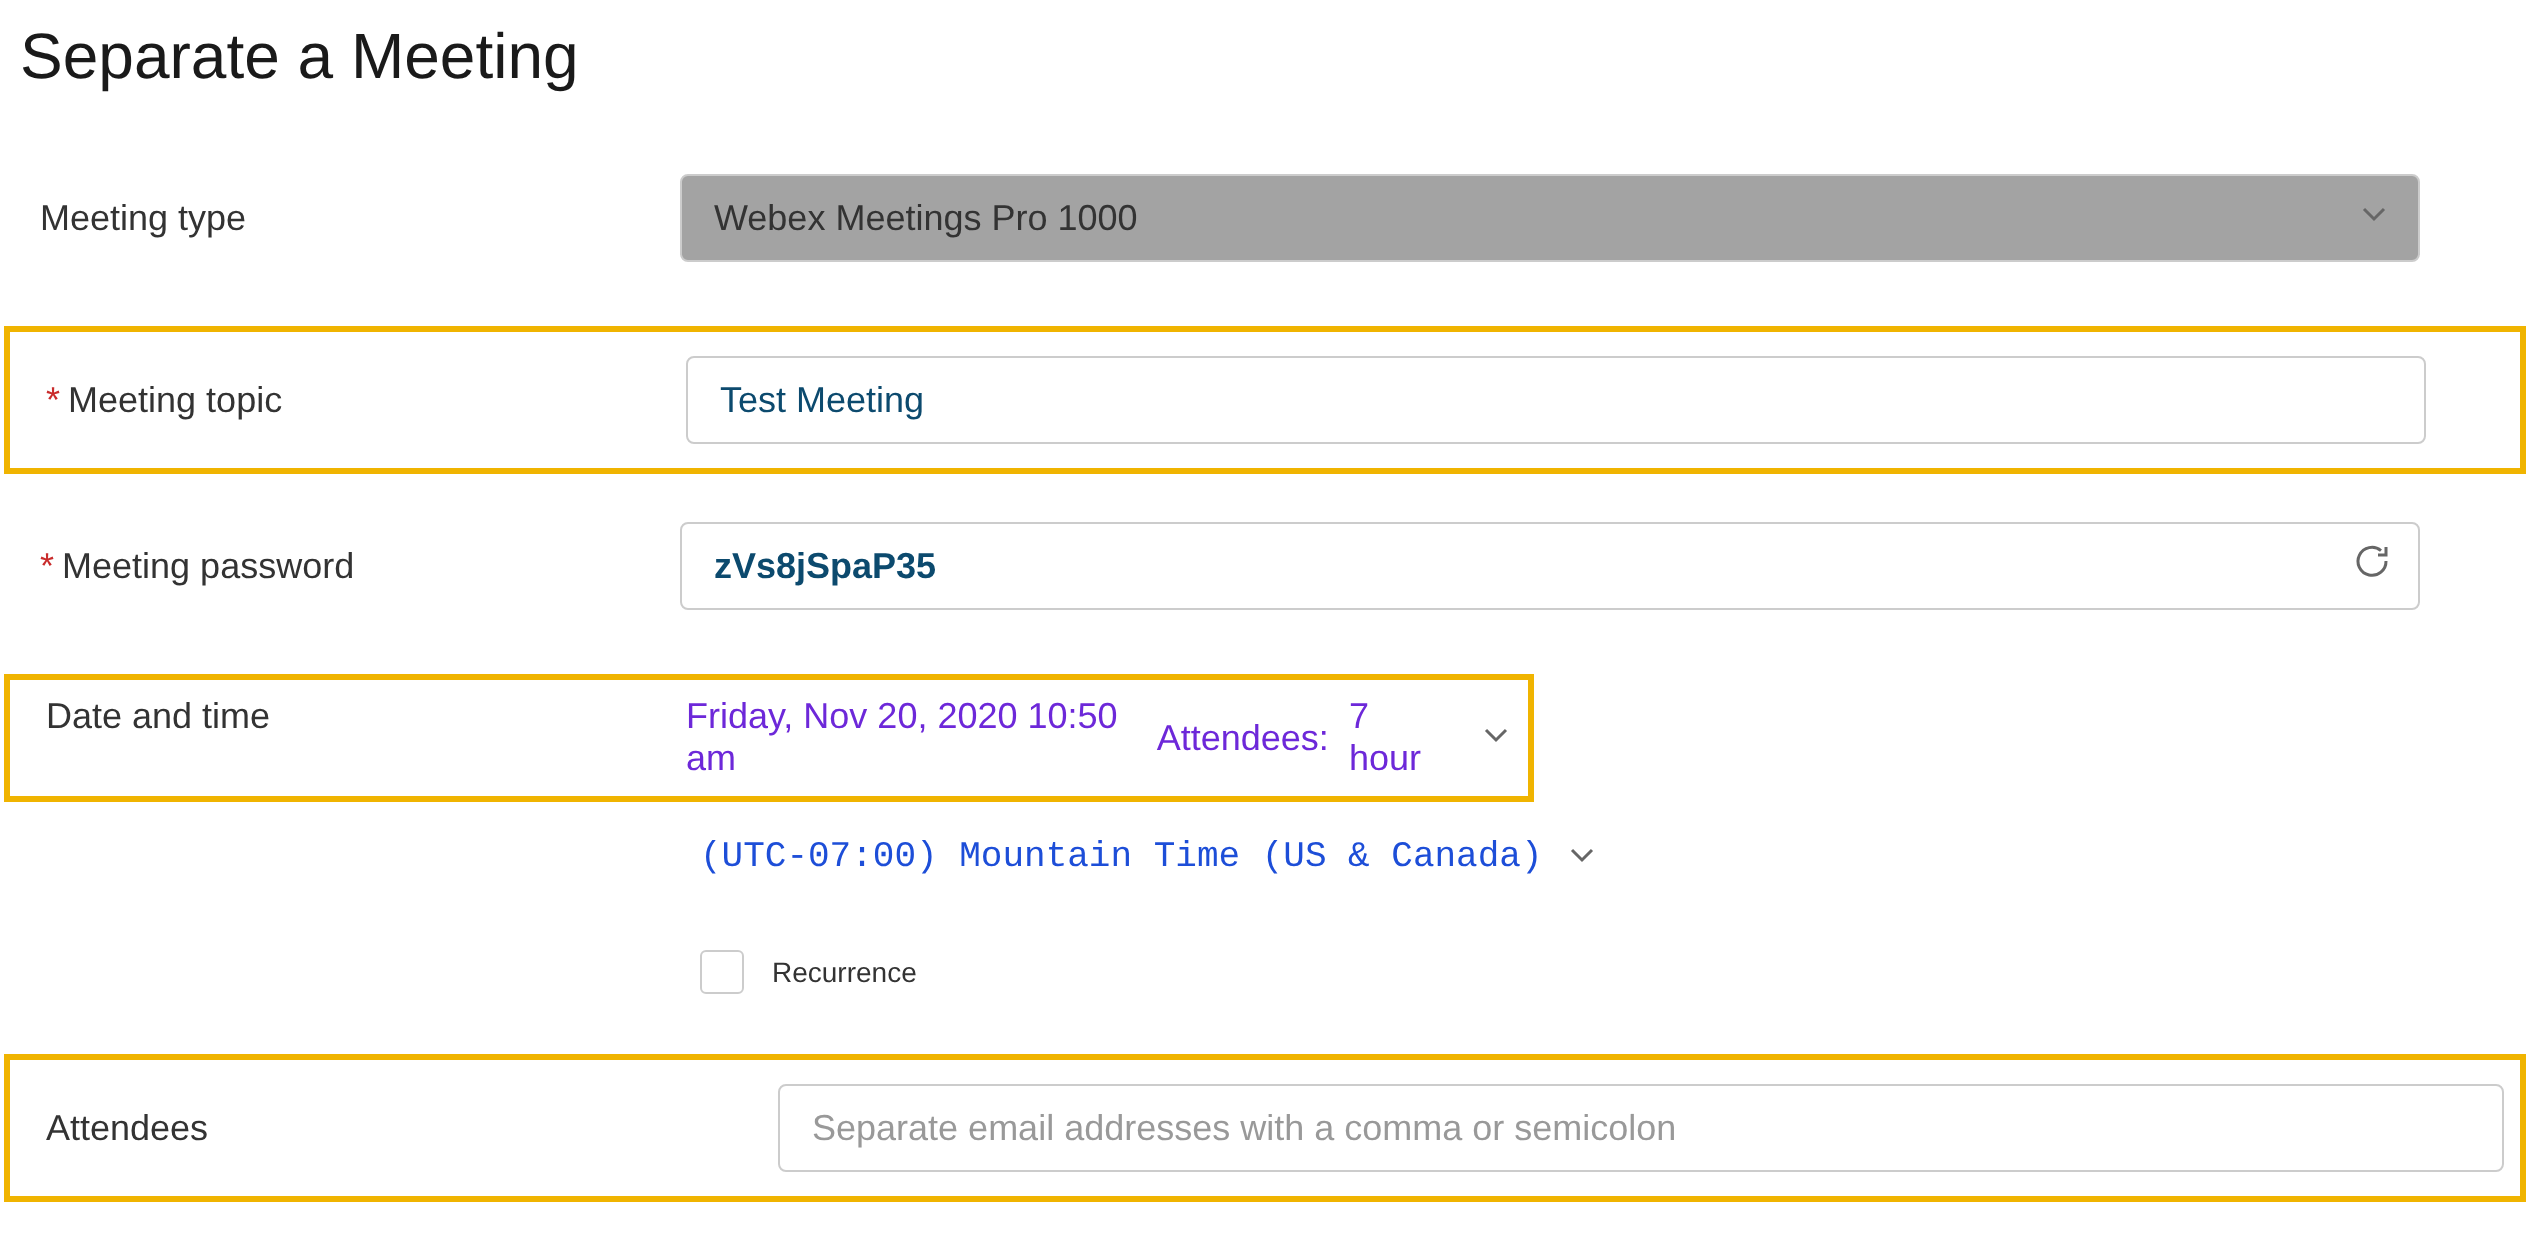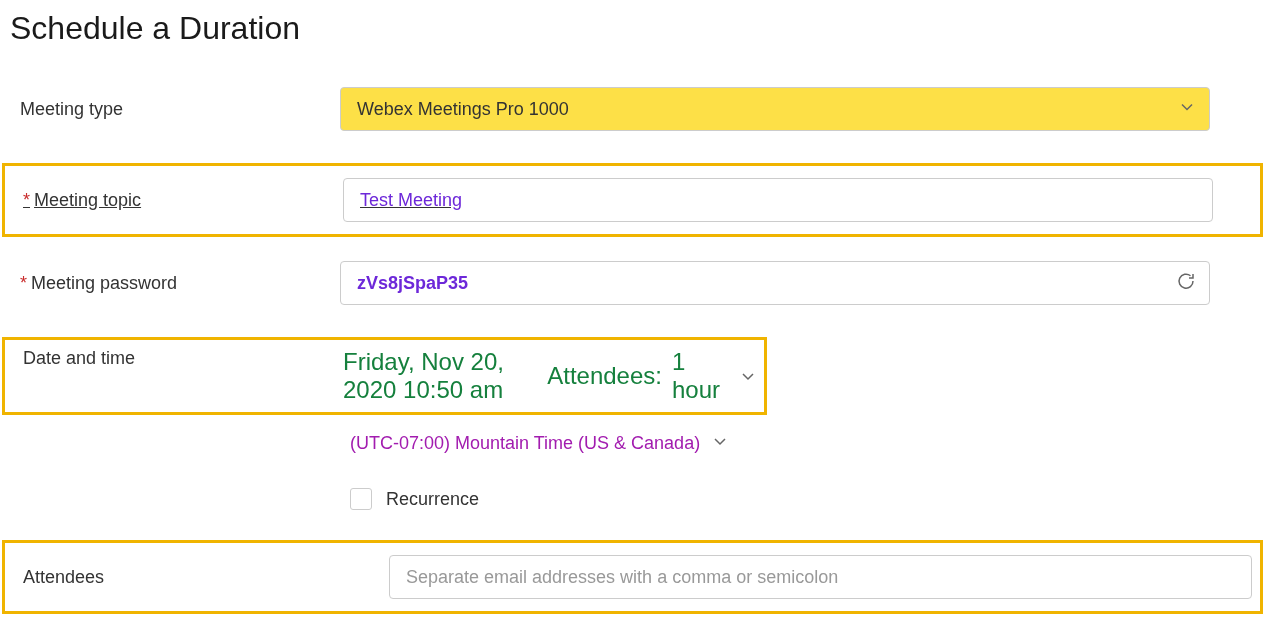--- a/index.html
+++ b/index.html
@@ -29,21 +29,20 @@
     .highlight {
       border: 3px solid #f0b400;
       padding: 12px 8px;
       margin-left: -8px;
       margin-right: -8px;
       margin-bottom: 24px;
     }
     .highlight-inner {
       border: none;
       margin: 0;
-      text-decoration: underline;
     }
     .form-label {
       width: 330px;
       font-size: 18px;
       color: #333;
       padding-left: 10px;
       flex-shrink: 0;
     }
     .required {
       color: #c92c2c;
@@ -55,37 +54,37 @@
       align-items: center;
       max-width: 870px;
     }
     .select-input {
       width: 100%;
       height: 44px;
       padding: 0 40px 0 16px;
       font-size: 18px;
       border: 1px solid #ccc;
       border-radius: 4px;
-      background: #fde047;
+      background: #a3a3a3;
       display: flex;
       align-items: center;
       justify-content: space-between;
       cursor: pointer;
       position: relative;
     }
     .text-input {
       width: 100%;
       height: 44px;
       padding: 0 16px;
       font-size: 18px;
       border: 1px solid #ccc;
       border-radius: 4px;
       outline: none;
       font-family: inherit;
-      color: #6d28d9;
+      color: #0c4a6e;
     }
     .text-input::placeholder {
       color: #999;
     }
     .password-wrapper {
       width: 100%;
       position: relative;
     }
     .password-input {
       font-weight: bold;
@@ -99,64 +98,65 @@
       color: #666;
     }
     .chevron-icon {
       position: absolute;
       right: 14px;
       top: 50%;
       transform: translateY(-50%);
       color: #666;
     }
     .datetime-text {
-      font-size: 24px;
-      color: #15803d;
+      font-size: 18px;
+      color: #6d28d9;
       display: flex;
       align-items: center;
       gap: 10px;
     }
     .duration-label {
       margin-left: 6px;
     }
     .datetime-chevron {
       margin-left: 10px;
       color: #666;
     }
     .secondary-row {
       display: flex;
       align-items: center;
       padding-left: 340px;
       margin-bottom: 34px;
     }
     .timezone-text {
       font-size: 18px;
-      color: #a21caf;
+      color: #1d4ed8;
       display: flex;
       align-items: flex-start;
+      font-family: Liberation Mono, monospace;
     }
     .timezone-chevron {
       margin-left: 12px;
       color: #666;
     }
     .checkbox-wrapper {
       display: flex;
       align-items: center;
       gap: 14px;
     }
     .checkbox {
       width: 22px;
       height: 22px;
       border: 1px solid #ccc;
       border-radius: 3px;
       background: #fff;
       cursor: pointer;
     }
     .checkbox-label {
-      font-size: 18px;
+      font-size: 14px;
       color: #333;
     }
     .highlight-dt {
       border: 3px solid #f0b400;
       padding: 8px 8px;
       margin-left: -8px;
       margin-bottom: 18px;
       display: flex;
       width: 765px;
     }
@@ -166,21 +166,21 @@
       margin-left: -8px;
       margin-right: -8px;
       display: flex;
       align-items: center;
       gap: 46px;
     }
   </style>
 </head>
 <body>
 
-<h1 class="page-title">Schedule a Duration</h1>
+<h1 class="page-title">Separate a Meeting</h1>
 
 <div class="form-row">
   <div class="form-label">Meeting type</div>
   <div class="form-control-wrapper">
     <div class="select-input">
       <span>Webex Meetings Pro 1000</span>
       <span class="chevron-icon">
         <svg width="16" height="16" viewBox="0 0 16 16" fill="none" stroke="currentColor" stroke-width="1.5">
             <path d="M3 6 L8 11 L13 6"></path>
           </svg>
@@ -214,21 +214,21 @@
       </span>
     </div>
   </div>
 </div>
 
 <div class="highlight-dt">
   <div class="form-label">Date and time</div>
   <div class="datetime-text">
     <span>Friday, Nov 20, 2020 10:50 am</span>
     <span class="duration-label">Attendees:</span>
-    <span>1 hour</span>
+    <span>7 hour</span>
     <span class="datetime-chevron">
       <svg width="16" height="16" viewBox="0 0 16 16" fill="none" stroke="currentColor" stroke-width="1.5">
           <path d="M3 6 L8 11 L13 6"></path>
         </svg>
     </span>
   </div>
 </div>
 
 <div class="secondary-row">
   <div class="timezone-text">

